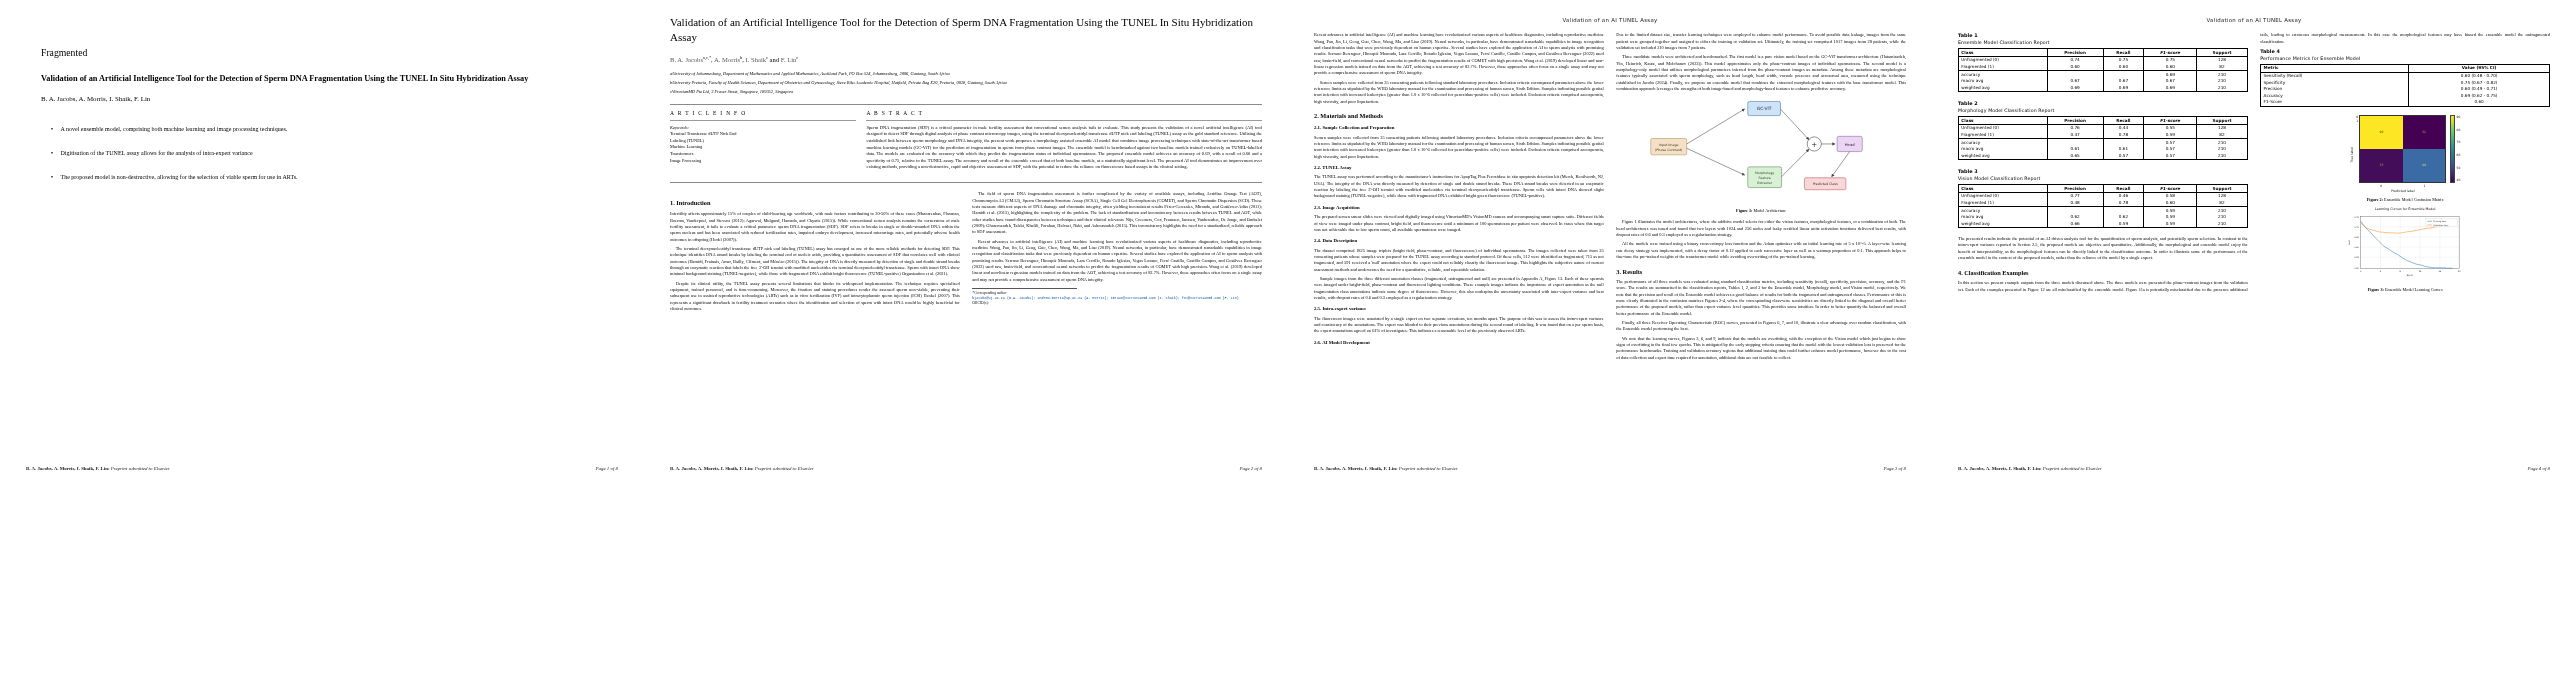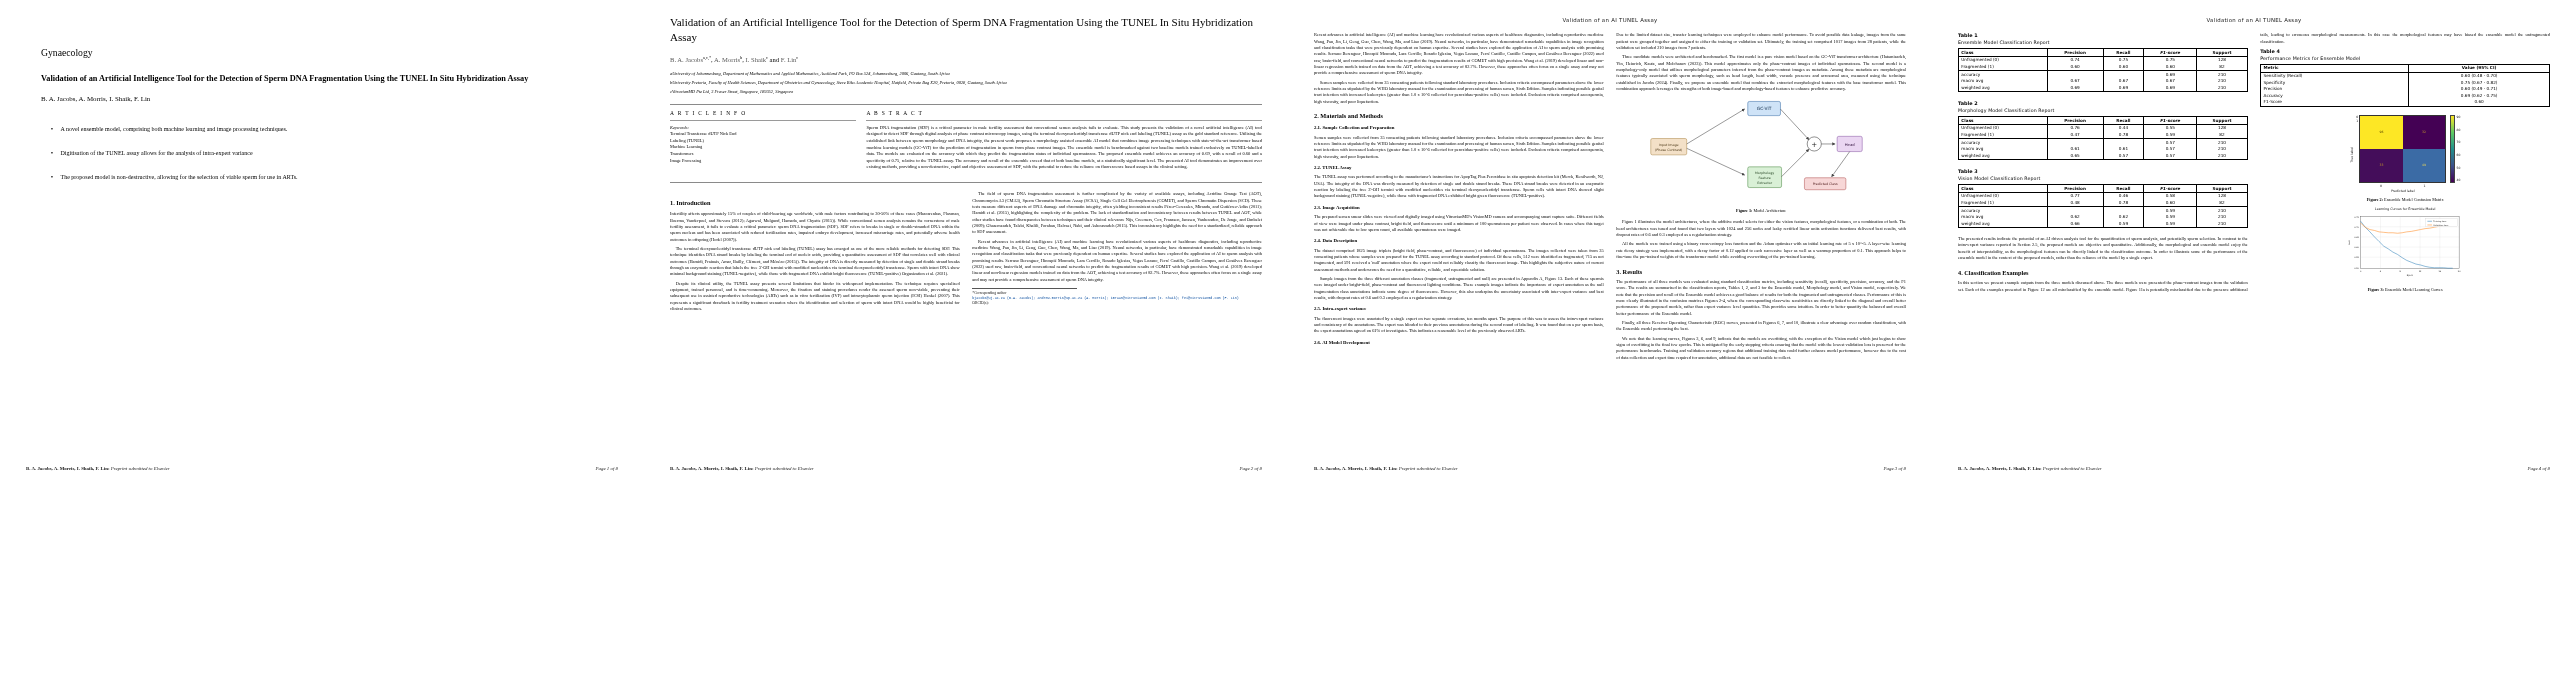--- a/index.html
+++ b/index.html
@@ -229,21 +229,21 @@
 </style>
 </head>
 <body>
 
 <div id="stage">
 
   <div class="arxiv-stamp">arXiv:2510.11142v1  [cs.CV]  13 Oct 2025</div>
 
   <div class="page p1">
     <div class="hl-wrap">
-      <div class="hl-label">Gynaecology</div>
+      <div class="hl-label">Fragmented</div>
       <div class="hl-title">Validation of an Artificial Intelligence Tool for the Detection of Sperm DNA Fragmentation Using the TUNEL In Situ Hybridization Assay</div>
       <div class="hl-authors">B. A. Jacobs, A. Morris, I. Shaik, F. Lin</div>
       <ul class="hl-list">
         <li>A novel ensemble model, comprising both machine learning and image processing techniques.</li>
         <li>Digitisation of the TUNEL assay allows for the analysis of intra-expert variance</li>
         <li>The proposed model is non-destructive, allowing for the selection of viable sperm for use in ARTs.</li>
       </ul>
     </div>
     <div class="page-foot">
       <div class="fl"><span>B. A. Jacobs, A. Morris, I. Shaik, F. Lin:</span>

